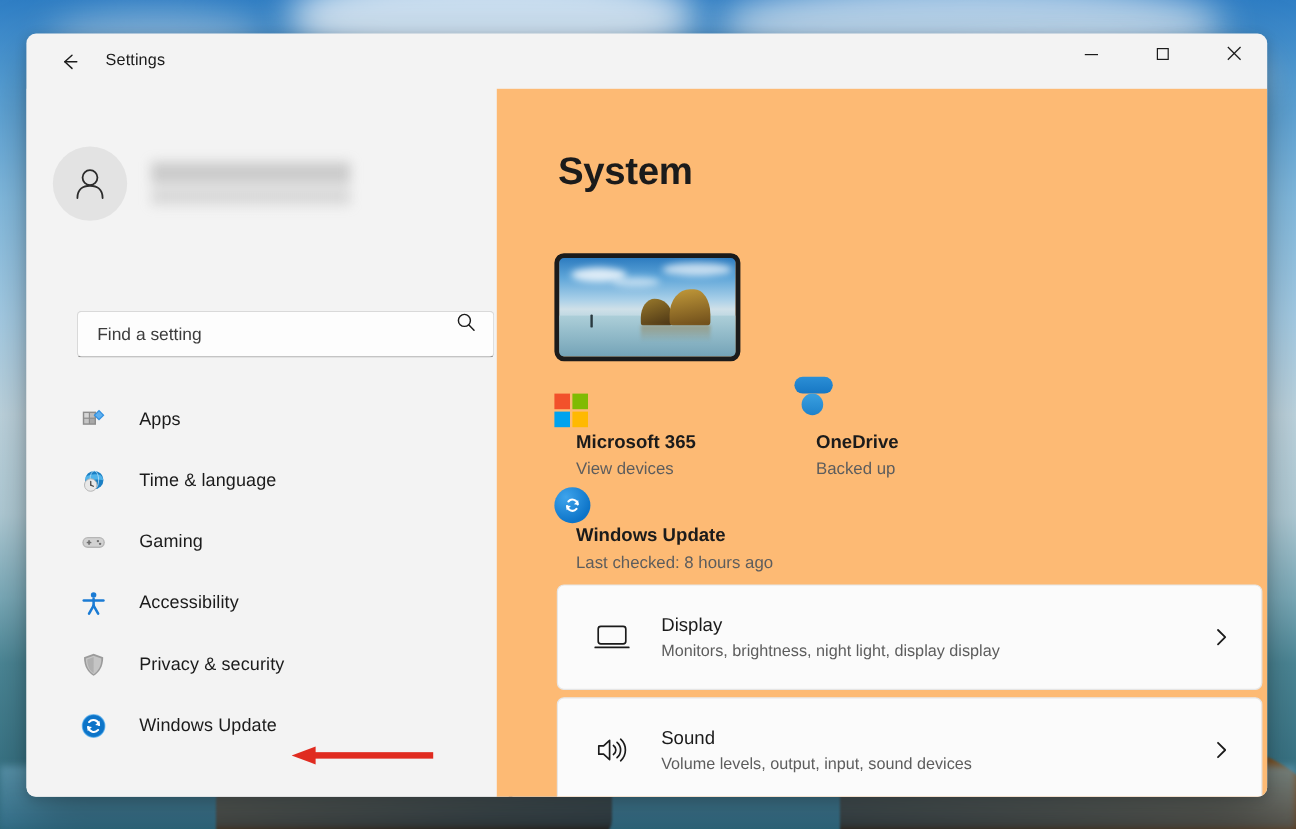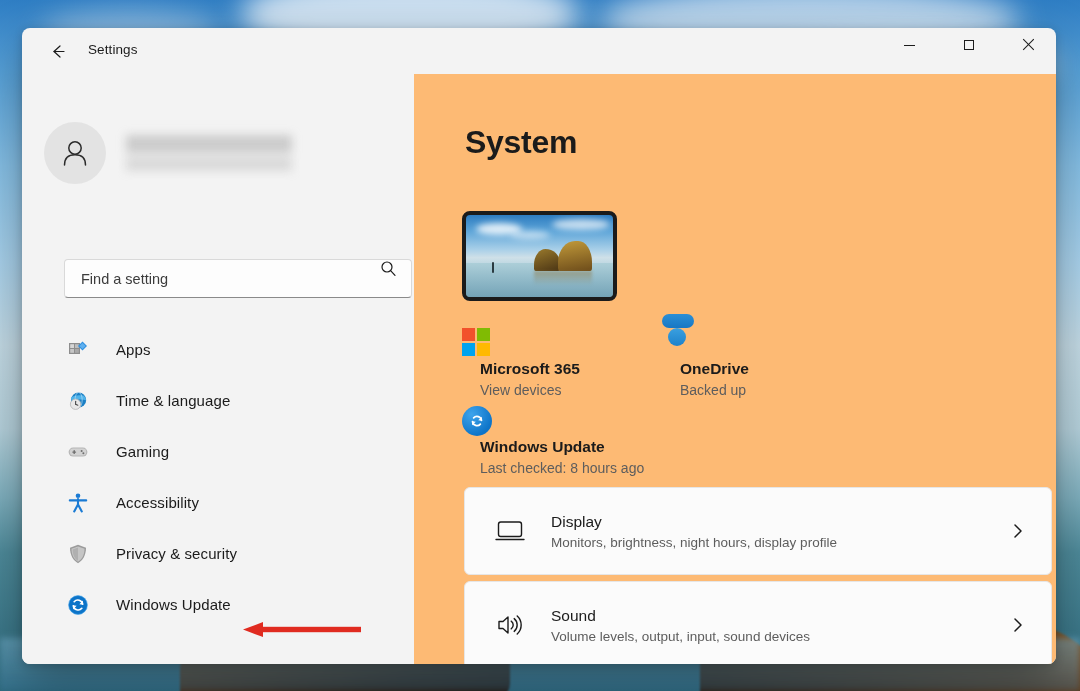--- a/index.html
+++ b/index.html
@@ -451,21 +451,21 @@
 
         <div class="card">
           <span class="card-icon">
             <svg width="30" height="26" viewBox="0 0 30 26">
               <rect x="3.5" y="4" width="23" height="14.5" rx="2.2" fill="none" stroke="#1b1b1b" stroke-width="1.4"></rect>
               <line x1="1" y1="21.5" x2="29" y2="21.5" stroke="#1b1b1b" stroke-width="1.4" stroke-linecap="round"></line>
             </svg>
           </span>
           <span class="card-text">
             <span class="card-title" style="display:block;">Display</span>
-            <span class="card-sub" style="display:block;">Monitors, brightness, night hours, display profile</span>
+            <span class="card-sub" style="display:block;">Monitors, brightness, night light, display display</span>
           </span>
           <span class="card-chevron">
             <svg width="14" height="20" viewBox="0 0 14 20">
               <path d="M4 4 L10 10 L4 16" fill="none" stroke="#1b1b1b" stroke-width="1.5" stroke-linecap="round" stroke-linejoin="round"></path>
             </svg>
           </span>
         </div>
 
         <div class="card">
           <span class="card-icon">

